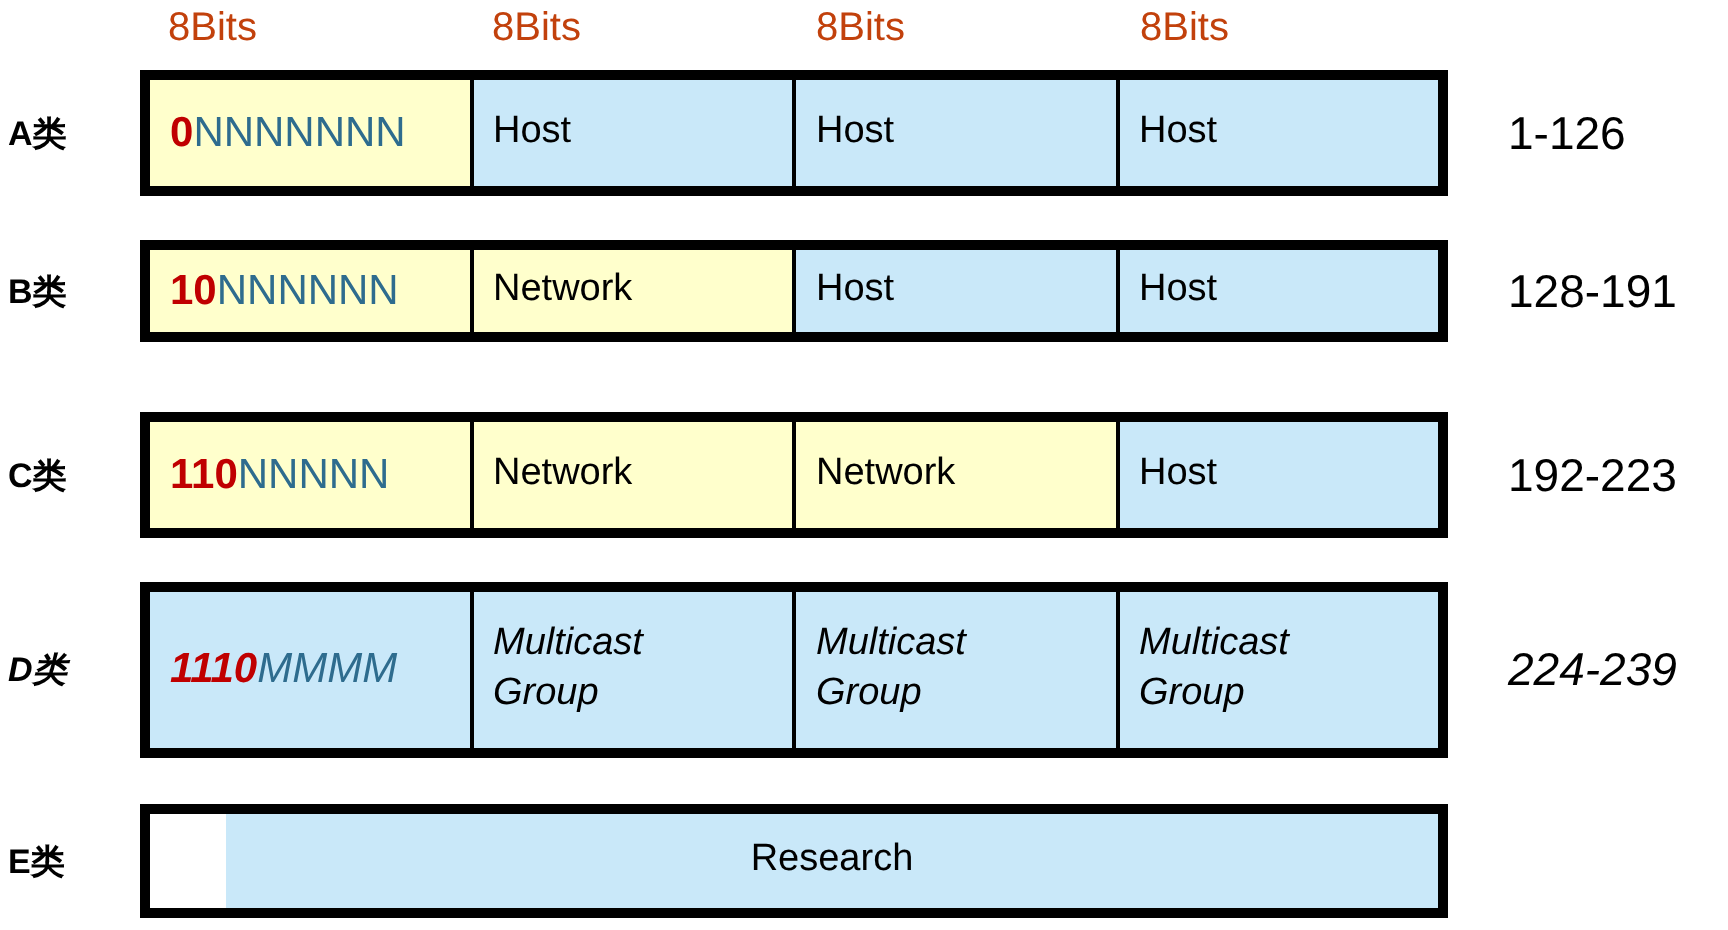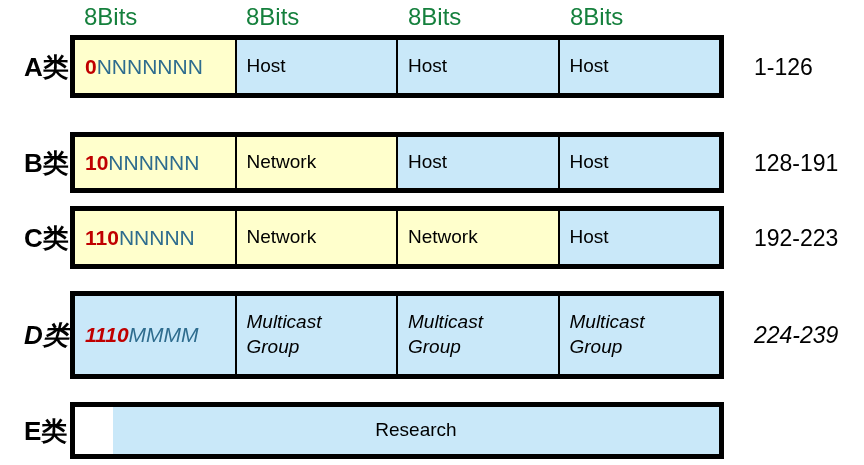--- a/index.html
+++ b/index.html
@@ -7,39 +7,39 @@
     position:relative;
     width:864px; height:465px;
     background:#ffffff;
     font-family:"Liberation Sans", sans-serif;
     color:#000;
     overflow:hidden;
   }
   
   .bits-label {
     position:absolute; top:3px;
-    font-size:24px; color:#15803d; white-space:nowrap;
+    font-size:20px; color:#c2410c; white-space:nowrap;
   }
   .bits-1 { left:84px; }
   .bits-2 { left:246px; }
   .bits-3 { left:408px; }
   .bits-4 { left:570px; }
 
   
   .row { position:absolute; left:0; width:864px; }
   .row-a { top:35px;  height:63px; }
-  .row-b { top:132px; height:61px; }
+  .row-b { top:120px; height:51px; }
   .row-c { top:206px; height:63px; }
   .row-d { top:291px; height:88px;font-style:italic; }
   .row-e { top:402px; height:57px; }
 
   .row-label {
     position:absolute; left:4px; top:50%;
     transform:translateY(-50%);
-    font-size:26px; font-weight:bold; white-space:nowrap;margin-left:20px;
+    font-size:17px; font-weight:bold; white-space:nowrap;
   }
   .box {
     position:absolute; left:70px; top:0;
     width:654px; height:100%;
     border:5px solid #000;
     box-sizing:border-box;
     display:flex;
   }
   .cell {
     flex:1 1 0;

